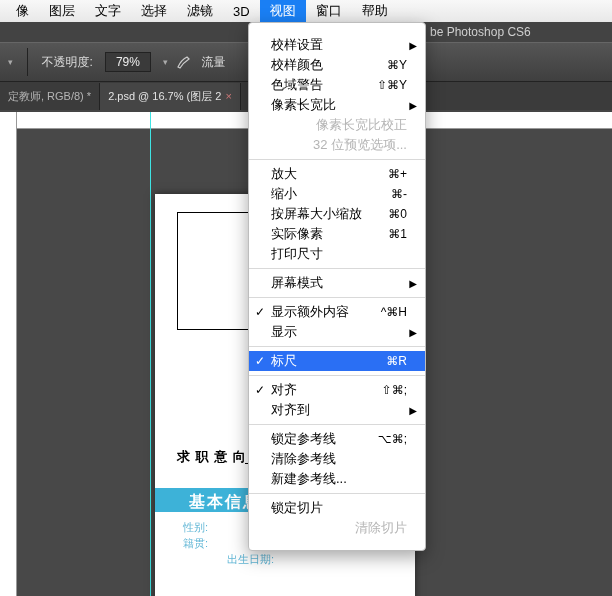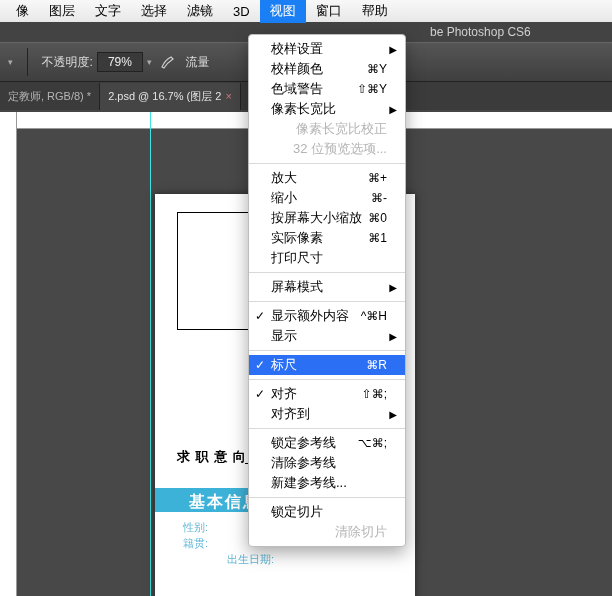--- a/index.html
+++ b/index.html
@@ -6,21 +6,21 @@
 body { width: 612px; height: 596px; background: #454545; overflow: hidden; position: relative; }
 
 .menubar { height: 22px; background: linear-gradient(#f8f8f8, #e8e8e8); display: flex; align-items: center; padding-left: 6px; font-size: 13px; color: #000; }
 .menubar span { padding: 3px 10px; cursor: default; }
 .menubar .active { background: #1a7ff4; color: #fff; }
 
 .titlebar { height: 20px; background: #434343; color: #cfcfcf; font-size: 12px; display: flex; align-items: center; padding-left: 430px; }
 
 .options { height: 40px; background: linear-gradient(#555,#3f3f3f); border-top:1px solid #666; border-bottom:1px solid #222; display:flex; align-items:center; font-size:12px; color:#ddd; padding-left:8px; gap:8px; }
 .options .divider { width:1px; height:28px; background:#222; margin:0 6px; }
-.options .opacity-box { display:flex; align-items:center; gap:4px; }
+.options .opacity-box { display:flex; align-items:center; gap:12px; }
 .options .pct { background:#3a3a3a; border:1px solid #222; padding:2px 10px; color:#eee; }
 .options .chev { font-size:9px; color:#aaa; }
 .options .brush-icon { width:18px; height:18px; display:inline-block; }
 
 .tabs { height: 28px; background: #3b3b3b; display:flex; align-items:flex-end; font-size:11px; color:#b5b5b5; }
 .tab { padding:6px 8px; border-right:1px solid #222; background:#3b3b3b; }
 .tab.active { background:#454545; color:#e3e3e3; }
 .tab .x { color:#c77; margin-left:4px; }
 
 .canvas-area { position:absolute; top:112px; left:0; right:0; bottom:0; background:#484848; }
@@ -32,21 +32,21 @@
 .doc { position:absolute; top:82px; left:155px; width:260px; height:420px; background:#fff; box-shadow:0 0 8px rgba(0,0,0,.5); }
 .doc .photo-box { position:absolute; top:18px; left:22px; width:92px; height:118px; border:1px solid #000; }
 .doc .intent-label { position:absolute; top:254px; left:22px; font-size:13px; font-weight:bold; color:#000; letter-spacing:1px; }
 .doc .intent-line { position:absolute; top:269px; left:90px; right:22px; height:1px; background:#000; }
 .doc .section-ribbon { position:absolute; top:294px; left:0; width:102px; height:24px; background:#3db2d8; }
 .doc .section-ribbon::after { content:""; position:absolute; left:100%; top:0; border-top:12px solid transparent; border-bottom:12px solid transparent; border-left:10px solid #3db2d8; }
 .doc .section-label { position:absolute; top:298px; left:34px; color:#fff; font-size:16px; font-weight:bold; letter-spacing:2px; }
 .doc .field { position:absolute; left:28px; font-size:11px; color:#62b7d6; }
 .doc .f1 { top:326px; } .doc .f2 { top:342px; } .doc .f3 { top:358px;margin-left:44px; }
 
-.dropdown { position:absolute; top:22px; left:248px; width:158px; background:#fff; border:1px solid #bdbdbd; border-radius:4px; box-shadow:0 6px 18px rgba(0,0,0,.35); font-size:13px; color:#000; padding:4px 0;margin-top:12px; }
+.dropdown { position:absolute; top:22px; left:248px; width:178px; background:#fff; border:1px solid #bdbdbd; border-radius:4px; box-shadow:0 6px 18px rgba(0,0,0,.35); font-size:13px; color:#000; padding:12px 0; }
 .dropdown .item { display:flex; align-items:center; padding:2px 18px 2px 22px; height:20px; position:relative; cursor:default; }
 .dropdown .item .label { flex:1; }
 .dropdown .item .sc { font-size:12px; color:#000; }
 .dropdown .item .arrow { position:absolute; right:8px; font-size:10px; }
 .dropdown .item.disabled { color:#b4b4b4;text-align:right; }
 .dropdown .item.selected { background:#2a6ff4; color:#fff; }
 .dropdown .item.selected .sc { color:#fff; }
 .dropdown .item .check { position:absolute; left:6px; font-size:12px; }
 .dropdown hr { border:none; border-top:1px solid #d9d9d9; margin:4px 0; }
 </style>

